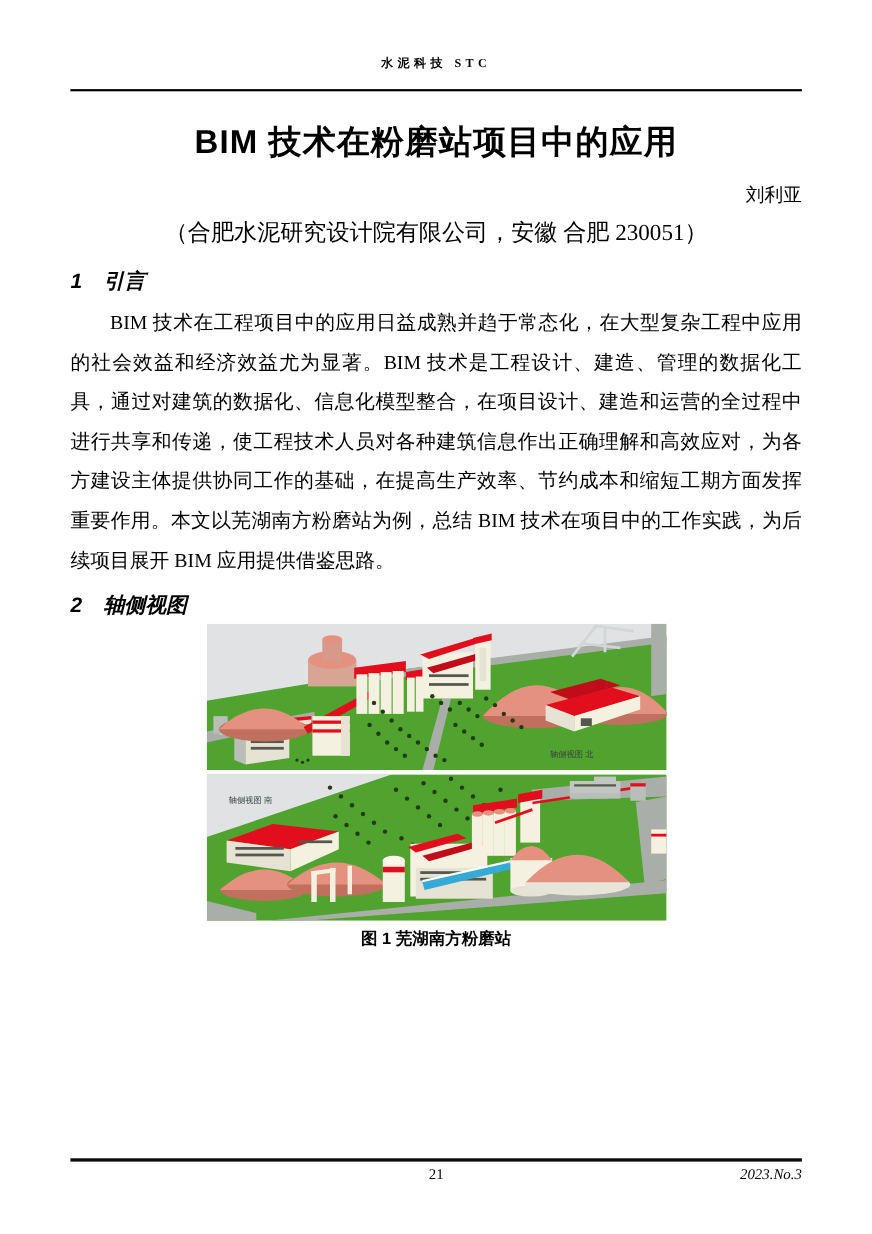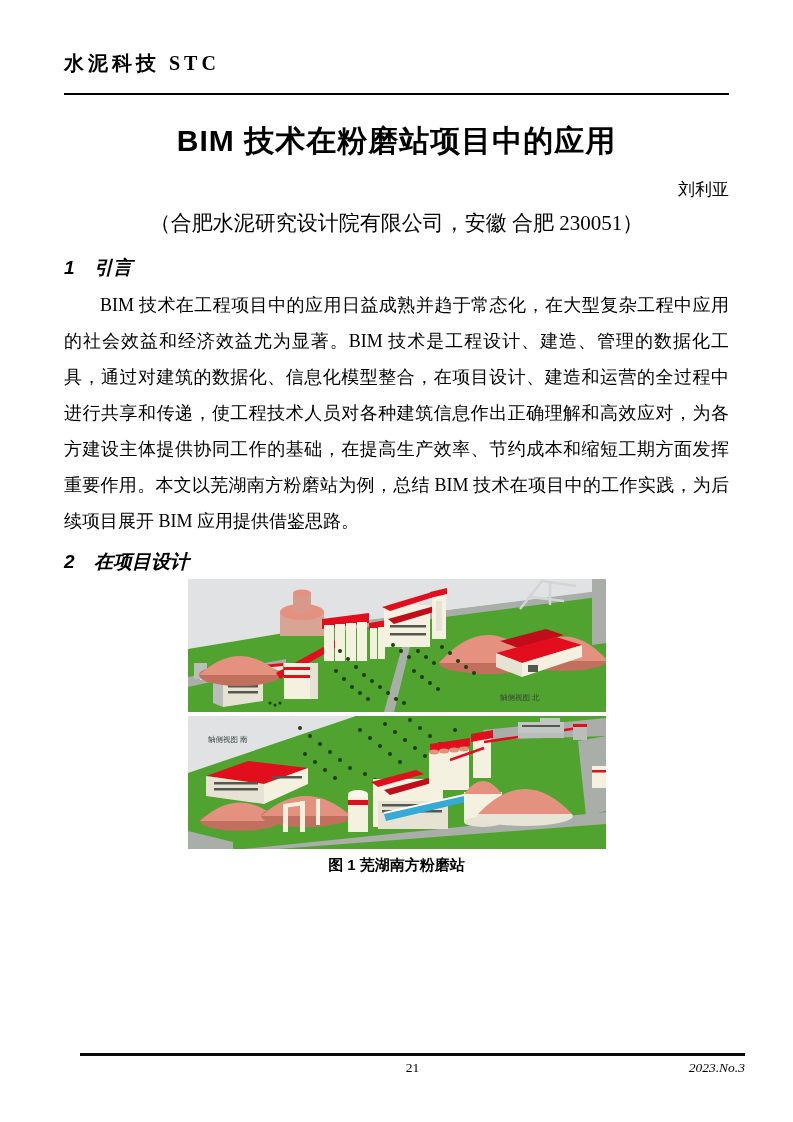--- a/index.html
+++ b/index.html
@@ -7,21 +7,22 @@
     position:relative;
     width:793px;height:1122px;
     margin:0 auto;
     background:#ffffff;
     font-family:"Liberation Serif","DejaVu Serif",serif;
     color:#000;
     overflow:hidden;
   }
   .content{padding:50px 64px 0 64px;}
   .journal-header{
-    font-size:20px;
+    text-align:center;
+    font-size:11px;
     font-weight:bold;
     letter-spacing:4px;
     padding-bottom:16px;
     border-bottom:2px solid #000;
   }
   .article-title{
     margin:26px 0 0 0;
     text-align:center;
     font-family:"Liberation Sans","DejaVu Sans",sans-serif;
     font-size:30px;
@@ -61,21 +62,21 @@
   .figure-wrap svg{display:block;}
   .fig-caption{
     margin-top:7px;
     text-align:center;
     font-family:"Liberation Sans","DejaVu Sans",sans-serif;
     font-size:15px;
     font-weight:bold;
   }
   .footer{
     position:absolute;
-    top:1053px;left:80px;width:665px;
+    top:1053px;left:64px;width:665px;
     border-top:3px solid #0a0a0a;
   }
   .footer-inner{position:relative;height:26px;font-size:13.5px;}
   .page-num{position:absolute;left:50%;transform:translateX(-50%);top:4px;}
   .issue{position:absolute;right:0;top:4px;font-style:italic;}
   
   .c-sky{fill:#e0e2e3}.c-green{fill:#4fa32e}.c-road{fill:#a9aea8}
   .c-dome{fill:#e4927f}.c-domedark{fill:#c0705c}
   .c-red{fill:#e30e1d}.c-red2{fill:#c10d19}
   .c-wall{fill:#f4f1e0}.c-wall2{fill:#e6e3d4}.c-side{fill:#b9beba}
@@ -97,21 +98,21 @@
 
     <div class="author">刘利亚</div>
     <div class="affiliation">（合肥水泥研究设计院有限公司，安徽 合肥 230051）</div>
 
     <div class="sec-heading">
       <span class="num">1</span><span>引言</span>
     </div>
     <p class="body-para">BIM 技术在工程项目中的应用日益成熟并趋于常态化，在大型复杂工程中应用的社会效益和经济效益尤为显著。BIM 技术是工程设计、建造、管理的数据化工具，通过对建筑的数据化、信息化模型整合，在项目设计、建造和运营的全过程中进行共享和传递，使工程技术人员对各种建筑信息作出正确理解和高效应对，为各方建设主体提供协同工作的基础，在提高生产效率、节约成本和缩短工期方面发挥重要作用。本文以芜湖南方粉磨站为例，总结 BIM 技术在项目中的工作实践，为后续项目展开 BIM 应用提供借鉴思路。</p>
 
     <div class="sec-heading" style="margin-top:10px;">
-      <span class="num">2</span><span>在项目设计</span>
+      <span class="num">2</span><span>轴侧视图</span>
     </div>
 
     <div class="figure-wrap">
       <svg width="418" height="270" viewBox="0 0 418 270" xmlns="http://www.w3.org/2000/svg">
 
         <g>
           <rect x="0" y="0" width="418" height="133" class="c-sky"></rect>
           <polygon points="0,70 150,45 418,12 418,133 0,133" class="c-green"></polygon>
 
           <polygon points="150,45 418,11 418,17 150,52" class="c-road"></polygon>

